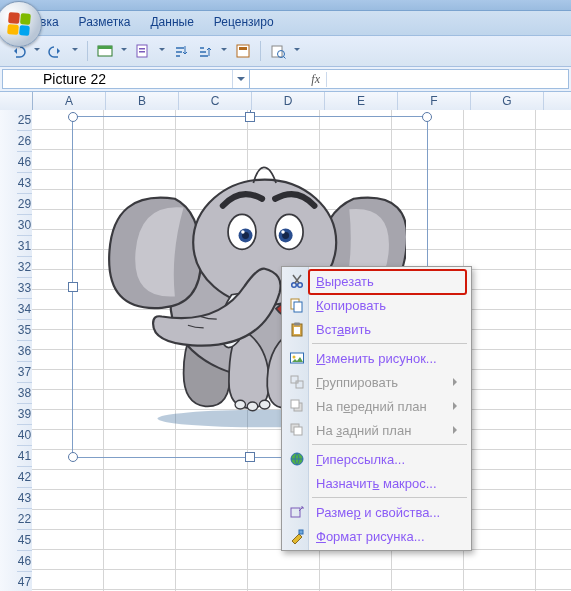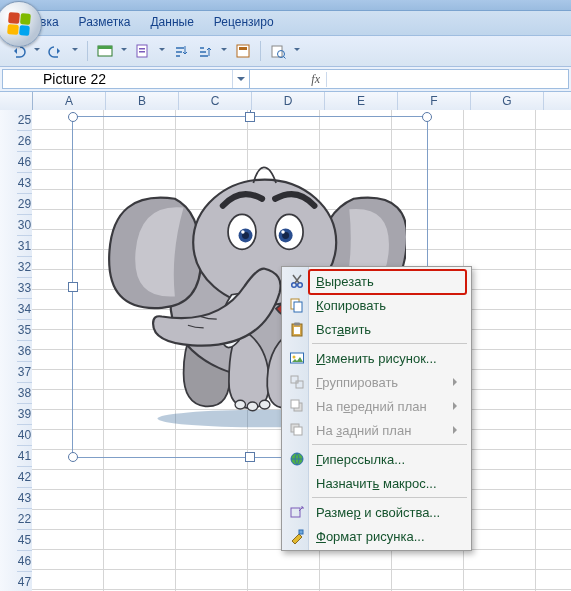--- a/index.html
+++ b/index.html
@@ -205,21 +205,21 @@
   .ctx .iconcol{
     position:absolute; left:0; top:0; bottom:0; width:26px;
     background:linear-gradient(90deg,#e9eef5,#dde6f0);
     border-right:1px solid #c7d4e4;
   }
   .ctx-item{
     position:relative;
     height:24px;
     display:flex; align-items:center;
     padding-left:32px;
-    color:#14532d;
+    color:#8b5cf6;
     z-index:1;
   }
   .ctx-item.disabled{ color:#9a9a9a; }
   .ctx-item .u{ text-decoration:underline; }
   .ctx-item .sub::after{
     content:""; position:absolute; right:8px; top:50%; margin-top:-4px;
     border:4px solid transparent; border-left-color:currentColor;
   }
   .ctx-sep{
     height:1px; margin:2px 2px 2px 28px; background:#c9c9c9; position:relative; z-index:1;

